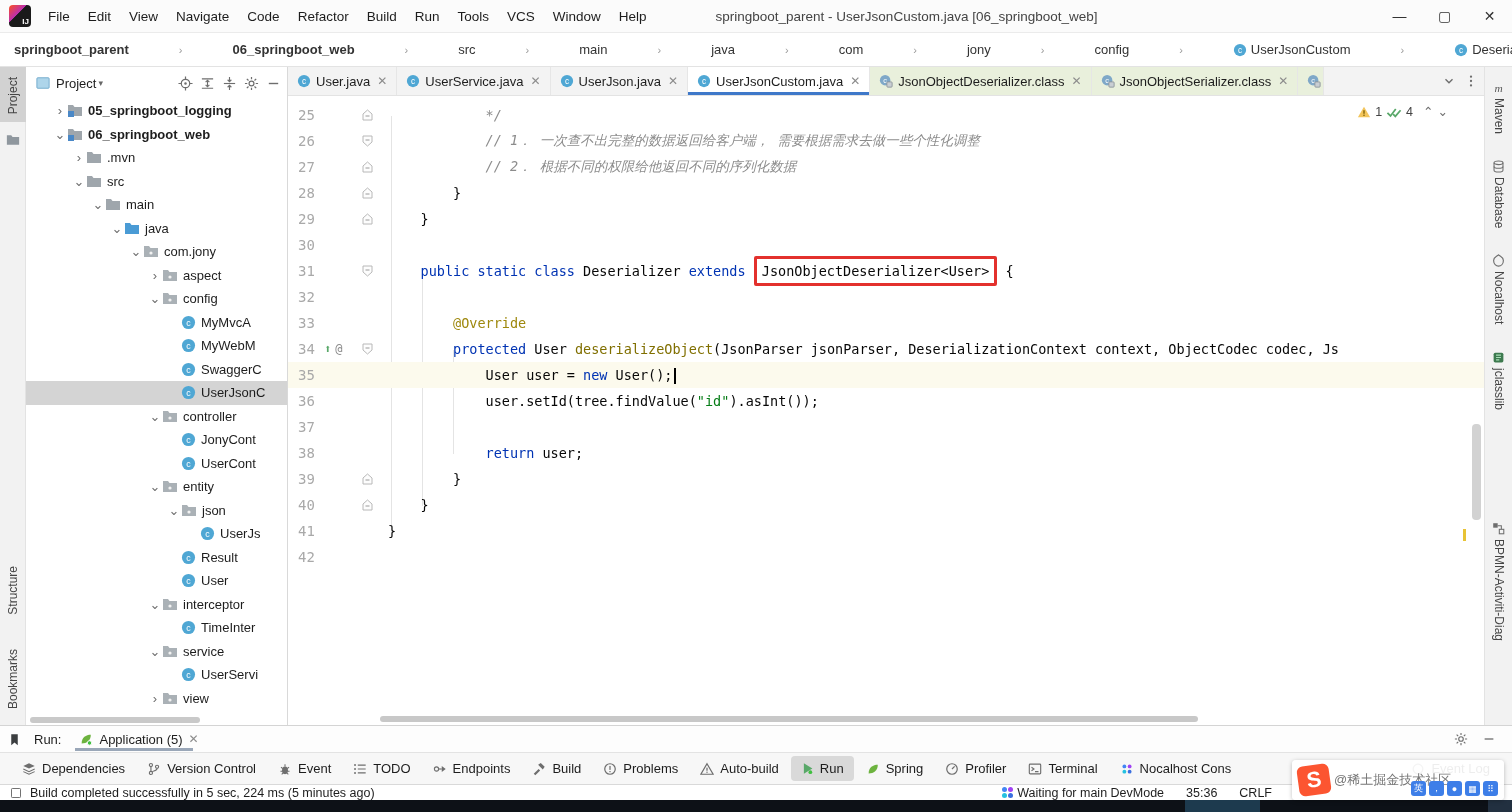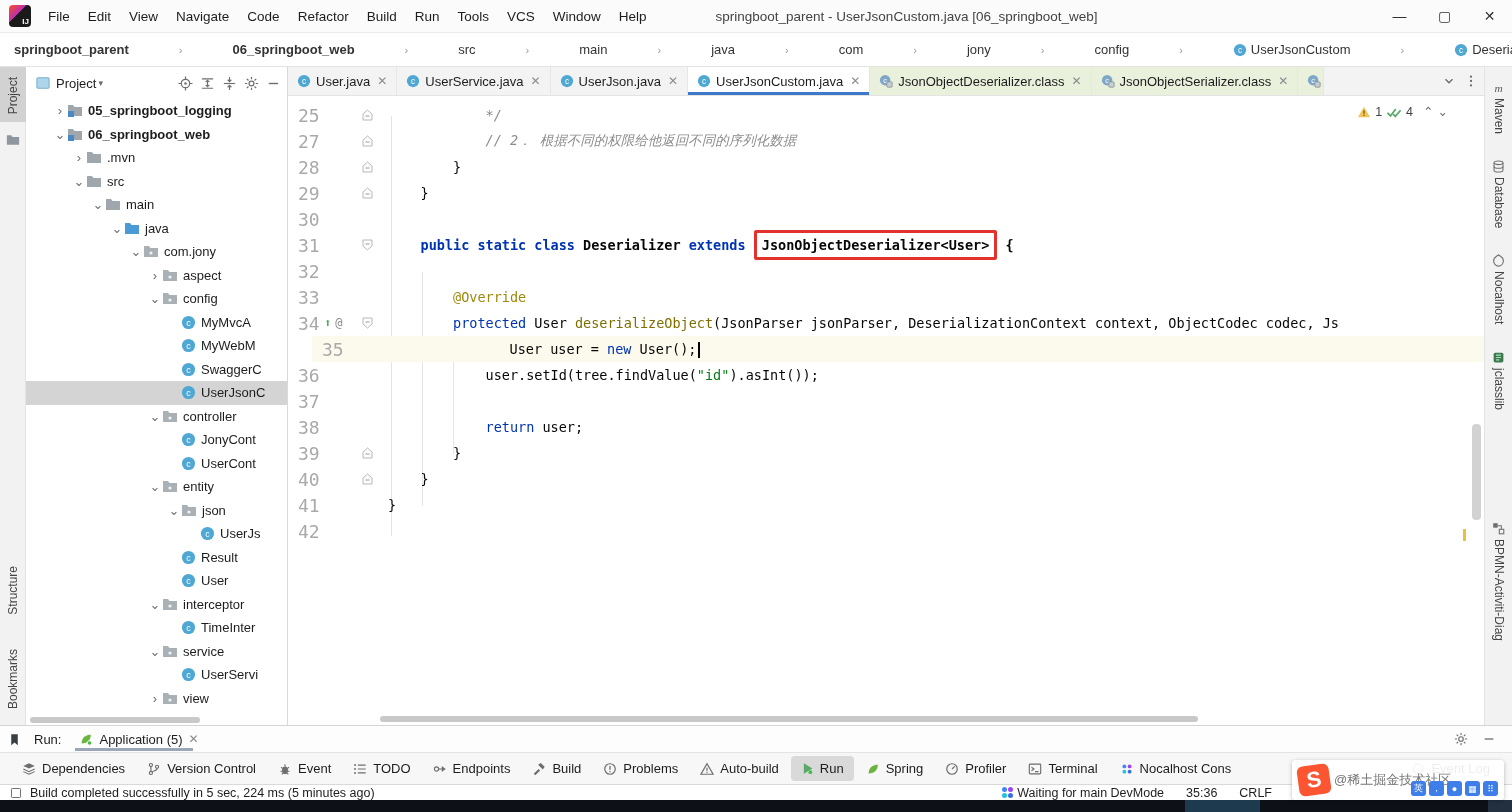--- a/index.html
+++ b/index.html
@@ -60,23 +60,23 @@
   .etab .close { color:#8b8b8b; margin-left:7px; font-size:12px;}
   .etab.active { background:#ffffff; }
   .etab.active:after { content:""; position:absolute; left:0; right:0; bottom:0; height:3px; background:#3e78c9;}
   .etab.classfile { background:#e9f0dc; }
   .etab .ticon { margin-right:5px; display:flex;}
   .tab-tools { margin-left:auto; display:flex; align-items:center; padding-right:6px; gap:8px;}
 
   .code-area { flex:1; position:relative; overflow:hidden; font-family:"DejaVu Sans Mono", monospace; font-size:13.5px;}
   .code-pane { position:absolute; inset:0; padding-top:6px;}
   .code-line { height:26px; display:flex; align-items:center; position:relative;}
-  .code-line.cur { background:#fcfaed;margin-left:24px; }
+  .code-line.cur { background:#fcfaed; }
   .gutter { width:100px; flex:0 0 100px; display:flex; align-items:center; height:26px; position:relative; z-index:2;}
-  .gutter .num { width:30px; text-align:left; color:#a9a9a9; font-size:18px; padding-left:10px;}
+  .gutter .num { width:30px; text-align:left; color:#a9a9a9; font-size:14px; padding-left:10px;}
   .gutter .gslot { width:40px; display:flex; align-items:center; justify-content:flex-start; padding-left:6px; gap:4px;}
   .gutter .fslot { width:18px; display:flex; align-items:center; justify-content:center;}
   .ovr { color:#59a869; font-weight:bold; font-size:12px; line-height:1;}
   .atg { color:#8c8c8c; font-size:12px; line-height:1;}
   .ctext { white-space:pre; z-index:1;}
   .k{color:#0033b3;} .p{color:#070707;} .c{color:#8c8c8c; font-style:italic;}
   .a{color:#9e880d;} .m{color:#806f00;} .s{color:#067d17;}
   .boxseg { border:3px solid #e3312d; border-radius:2px; padding:4px 5px; position:relative; z-index:3; background:rgba(255,255,255,0);}
   .caret { display:inline-block; width:2px; height:16px; background:#000; vertical-align:middle; margin-left:1px;}
   .indent-guide { position:absolute; width:1px; background:#e4e4e4; z-index:0;}
@@ -718,20 +718,33 @@
                   <svg width="11" height="12" viewBox="0 0 11 12">
                     <path d="M5.5 1L10 5v6H1V5z" fill="#fdfdfd" stroke="#b8b8b8"></path>
                     <path d="M3.5 7h4" stroke="#9a9a9a"></path>
                   </svg>
                 </span>
               </div>
               <div class="ctext" style="padding-left: 12ch;"><span class="c">*/</span></div>
             </div>
             <div class="code-line">
               <div class="gutter">
+                <span class="num">26</span>
+                <span class="gslot"></span>
+                <span class="fslot">
+                  <svg width="11" height="12" viewBox="0 0 11 12">
+                    <path d="M1 1h9v6L5.5 11 1 7z" fill="#fdfdfd" stroke="#b8b8b8"></path>
+                    <path d="M3.5 5h4" stroke="#9a9a9a"></path>
+                  </svg>
+                </span>
+              </div>
+              <div class="ctext" style="padding-left: 12ch;"><span class="c">// 1． 一次查不出完整的数据返回给客户端， 需要根据需求去做一些个性化调整</span></div>
+            </div>
+            <div class="code-line">
+              <div class="gutter">
                 <span class="num">27</span>
                 <span class="gslot"></span>
                 <span class="fslot">
                   <svg width="11" height="12" viewBox="0 0 11 12">
                     <path d="M5.5 1L10 5v6H1V5z" fill="#fdfdfd" stroke="#b8b8b8"></path>
                     <path d="M3.5 7h4" stroke="#9a9a9a"></path>
                   </svg>
                 </span>
               </div>
               <div class="ctext" style="padding-left: 12ch;"><span class="c">// 2． 根据不同的权限给他返回不同的序列化数据</span></div>
@@ -774,21 +787,21 @@
               <div class="gutter">
                 <span class="num">31</span>
                 <span class="gslot"></span>
                 <span class="fslot">
                   <svg width="11" height="12" viewBox="0 0 11 12">
                     <path d="M1 1h9v6L5.5 11 1 7z" fill="#fdfdfd" stroke="#b8b8b8"></path>
                     <path d="M3.5 5h4" stroke="#9a9a9a"></path>
                   </svg>
                 </span>
               </div>
-              <div class="ctext" style="padding-left: 4ch; font-weight: bold;"><span class="k">public static class </span><span class="p">Deserializer </span><span class="k">extends </span><span class="boxseg"><span class="p">JsonObjectDeserializer&lt;User&gt;</span></span><span class="p"> {</span></div>
+              <div class="ctext" style="padding-left: 4ch;"><span class="k">public static class </span><span class="p">Deserializer </span><span class="k">extends </span><span class="boxseg"><span class="p">JsonObjectDeserializer&lt;User&gt;</span></span><span class="p"> {</span></div>
             </div>
             <div class="code-line">
               <div class="gutter">
                 <span class="num">32</span>
                 <span class="gslot"></span>
                 <span class="fslot"></span>
               </div>
               <div class="ctext" style="padding-left: 0ch;"></div>
             </div>
             <div class="code-line">

